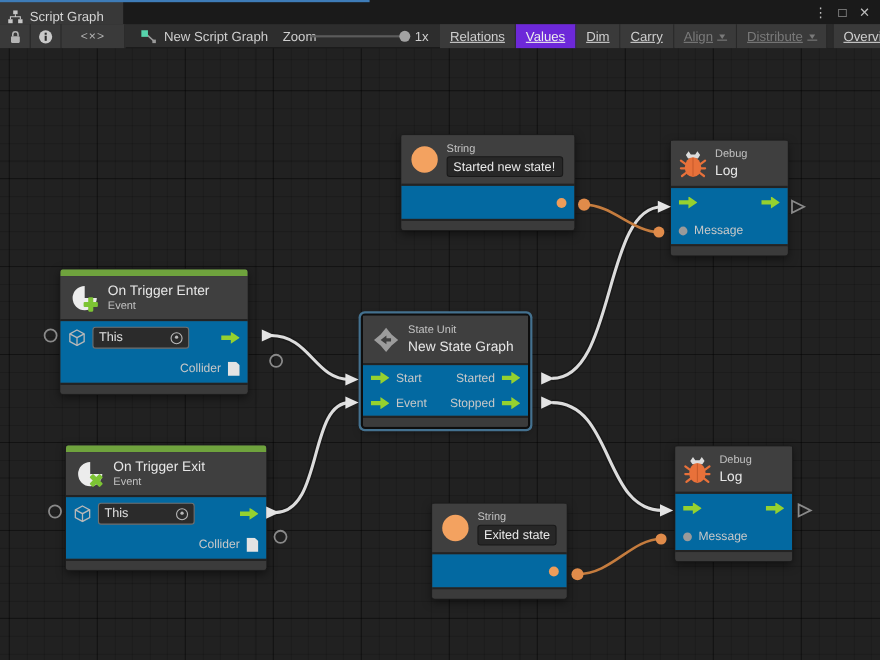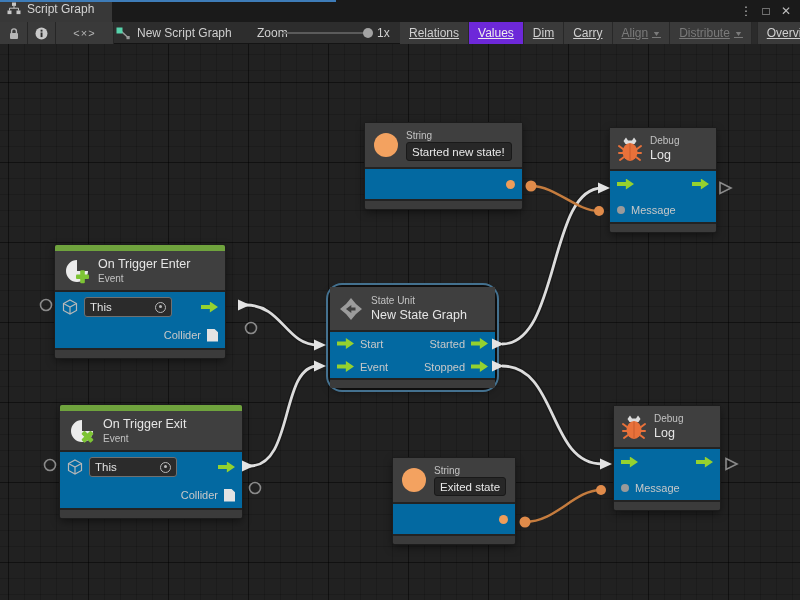--- a/index.html
+++ b/index.html
@@ -3,36 +3,36 @@
 <meta charset="utf-8">
 <style>
   html,body{margin:0;padding:0;width:800px;height:600px;overflow:hidden;background:#202020;
     font-family:"Liberation Sans",sans-serif;-webkit-font-smoothing:antialiased;}
   *{box-sizing:border-box;}
 
   
   .tabbar{position:absolute;left:0;top:0;width:800px;height:22px;background:#1a1a1a;}
   .tab-accent{position:absolute;left:0;top:0;width:336px;height:2px;background:#3e7cb8;z-index:3;}
   .tab{position:absolute;left:0;top:0;height:22px;width:112px;background:#383838;display:flex;
-    align-items:flex-start;gap:6px;padding:2px 0 0 7px;color:#d4d4d4;font-size:12px;}
+    align-items:flex-end;gap:6px;padding:2px 0 0 7px;color:#d4d4d4;font-size:12px;}
   .winctl{position:absolute;top:0;height:22px;display:flex;align-items:center;color:#bdbdbd;font-size:12px;}
   .wc{width:20px;text-align:center;cursor:default;}
 
   .toolbar{position:absolute;left:0;top:22px;width:800px;height:22px;background:#2d2d2d;
     border-bottom:1px solid #141414;color:#cfcfcf;font-size:12px;}
   .tseg{position:absolute;top:0;height:22px;display:flex;align-items:center;justify-content:center;
     background:#3a3a3a;border-right:1px solid #262626;}
   .tbtn{height:22px;display:flex;align-items:center;padding:0 9px;background:#3a3a3a;
     border-right:1px solid #282828;white-space:nowrap;text-decoration:underline;}
   .tbtn.active{background:#6d28d9;color:#ededed;}
   .tbtn.disabled{color:#7a7a7a;}
   .caret{font-size:7px;margin-left:5px;transform:scaleX(1.3);}
   .tgl-row{position:absolute;left:400px;top:0;height:22px;display:flex;}
   .tgl-gap{width:6px;background:#2b2b2b;border-right:1px solid #282828;}
-  .graphname{position:absolute;left:116px;top:0;height:22px;display:flex;align-items:center;gap:7px;}
+  .graphname{position:absolute;left:128px;top:0;height:22px;display:flex;align-items:center;gap:7px;}
   .zoomlbl{position:absolute;left:257px;top:0;height:22px;display:flex;align-items:center;}
   .slider{position:absolute;left:282px;top:10px;width:86px;height:2px;background:#5b5b5b;}
   .knob{position:absolute;right:-5px;top:-4px;width:10px;height:10px;border-radius:50%;background:#a3a3a3;}
   .zoomval{position:absolute;left:377px;top:0;height:22px;display:flex;align-items:center;}
   .codeglyph{font-size:11px;color:#b5b5b5;letter-spacing:1px;}
 
   
   .graph{position:absolute;left:0;top:44px;width:800px;height:556px;background-color:#212121;
     background-image:
       repeating-linear-gradient(to right, rgba(0,0,0,.16) 0 1px, transparent 1px 16px),
@@ -238,21 +238,21 @@
       </div>
       <div class="nrow" style="height:26px;justify-content:flex-end;">
         <span class="plabel">Collider</span>
         <span class="docicon"></span>
       </div>
     </div>
     <div class="nsep"></div>
     <div class="nfoot"></div>
   </div>
 
-  <div class="node selected" style="left:330px;top:243px;width:165px;border-radius:12px;">
+  <div class="node selected" style="left:330px;top:243px;width:150px;">
     <div class="nhead" style="padding:7px 9px;">
       <svg width="24" height="24" viewBox="0 0 24 24">
         <path d="M12 1 L17 7 L23 12 L17 17 L12 23 L7 17 L1 12 L7 7 Z" fill="#9c9c9c"></path>
         <path d="M16.5 10.5v3h-4.2v2.4L7 12l5.3-3.9v2.4h4.2z" fill="#3f3f3f"></path>
       </svg>
       <div class="headcol">
         <div class="t-sm">State Unit</div>
         <div class="t-lg">New State Graph</div>
       </div>
     </div>

